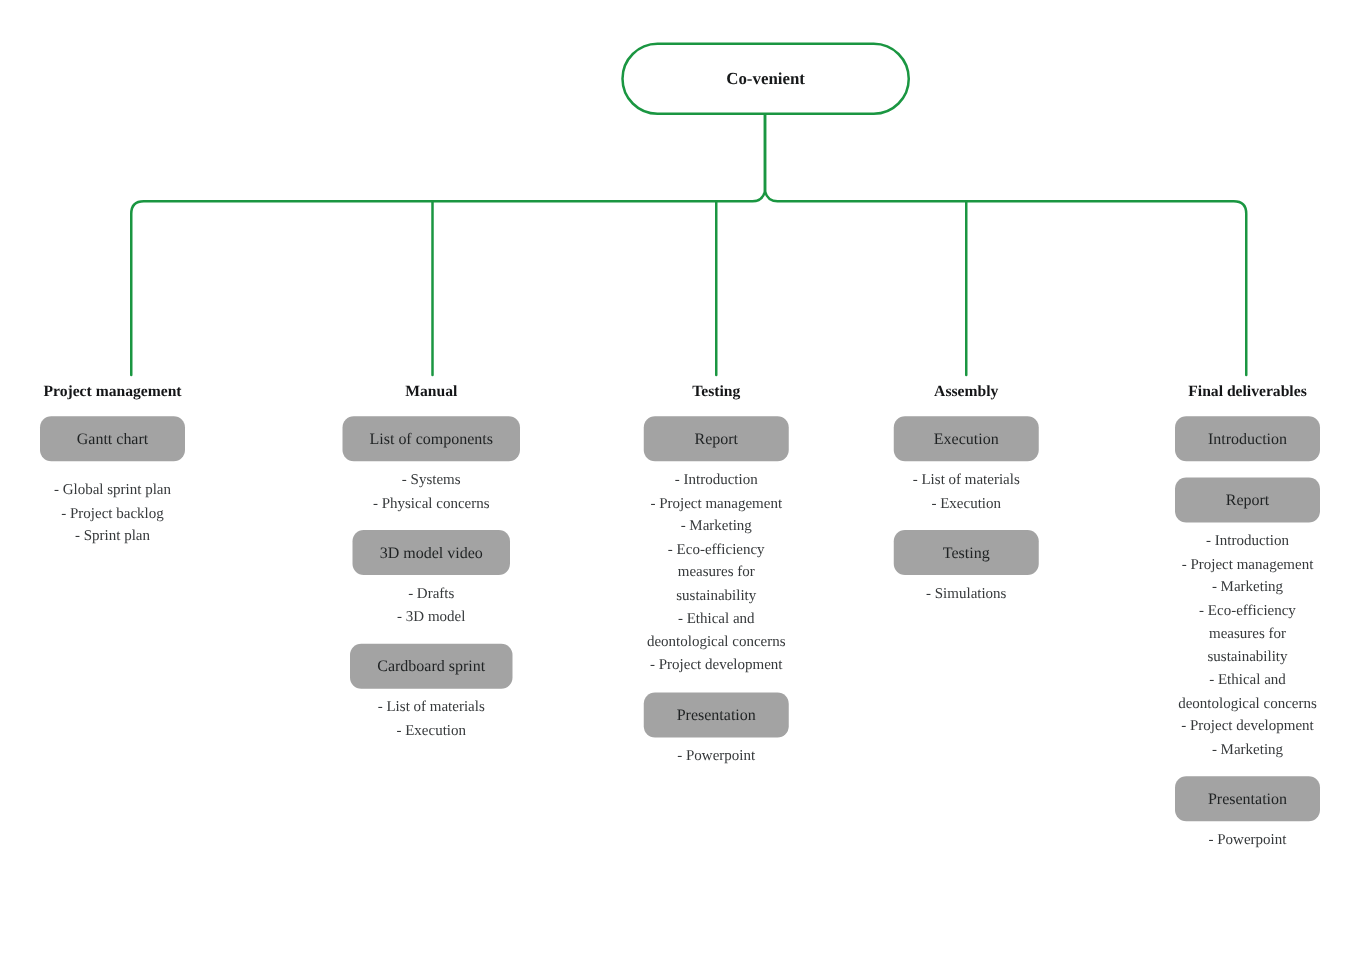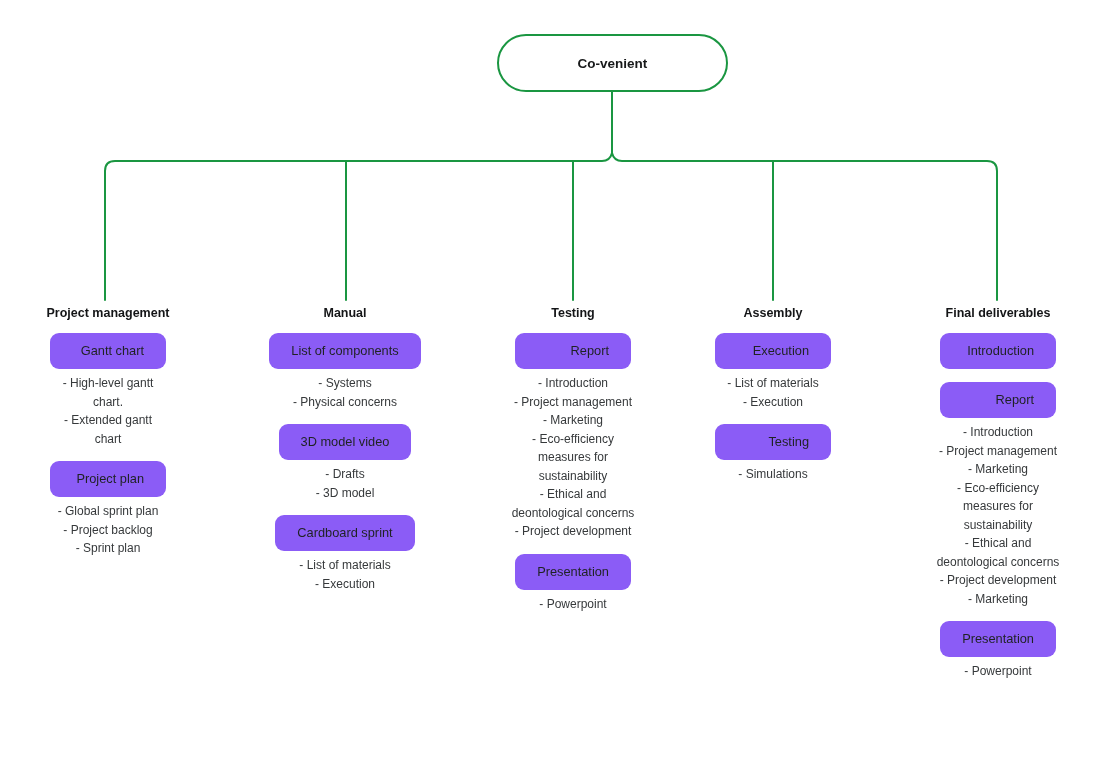--- a/index.html
+++ b/index.html
@@ -6,21 +6,21 @@
     margin: 0;
     padding: 0;
     background: #ffffff;
   }
   .canvas {
     position: relative;
     width: 1097px;
     height: 766px;
     background: #ffffff;
     overflow: hidden;
-    font-family: Liberation Sans, sans-serif;
+    font-family: Liberation Serif, serif;
     color: #1f2223;
   }
   svg.connectors {
     position: absolute;
     left: 0; top: 0;
     width: 1097px; height: 766px;
     pointer-events: none;
   }
   svg.connectors path {
     fill: none;
@@ -59,26 +59,25 @@
     line-height: 16px;
   }
   .group {
     margin-bottom: 13px;
   }
   .node-box {
     display: inline-block;
     box-sizing: border-box;
     min-width: 116px;
     padding: 9px 22px;
-    background: #8b5cf6;
+    background: #a3a3a3;
     border-radius: 9px;
     font-size: 12.8px;
     line-height: 18px;
     color: #1f2223;
-    text-align: right;
   }
   .items {
     margin-top: 5px;
   }
   .item {
     font-size: 12px;
     line-height: 18.5px;
     color: #36393b;
     white-space: pre-line;
   }
@@ -93,33 +92,26 @@
     <path d="M 612 92 L 612 153 Q 614 161 622 161 L 987 161 Q 997 161 997 171 L 997 300"></path>
     <path d="M 346 161 L 346 300"></path>
     <path d="M 573 161 L 573 300"></path>
     <path d="M 773 161 L 773 300"></path>
   </svg>
 
   <div class="root-node">
     <span>Co-venient</span>
   </div>
 
-  <div class="column" style="left:18px">
+  <div class="column" style="left:0">
     <div class="col-header">Project management</div>
     <div class="group">
       <div class="node-box">Gantt chart</div>
-      <div class="items">
-        <div class="item">- High-level gantt
-chart.</div>
-        <div class="item">- Extended gantt
-chart</div>
-      </div>
-    </div>
-    <div class="group">
-      <div class="node-box">Project plan</div>
+    </div>
+    <div class="group">
       <div class="items">
         <div class="item">- Global sprint plan</div>
         <div class="item">- Project backlog</div>
         <div class="item">- Sprint plan</div>
       </div>
     </div>
   </div>
 
   <div class="column" style="left:255px">
     <div class="col-header">Manual</div>

